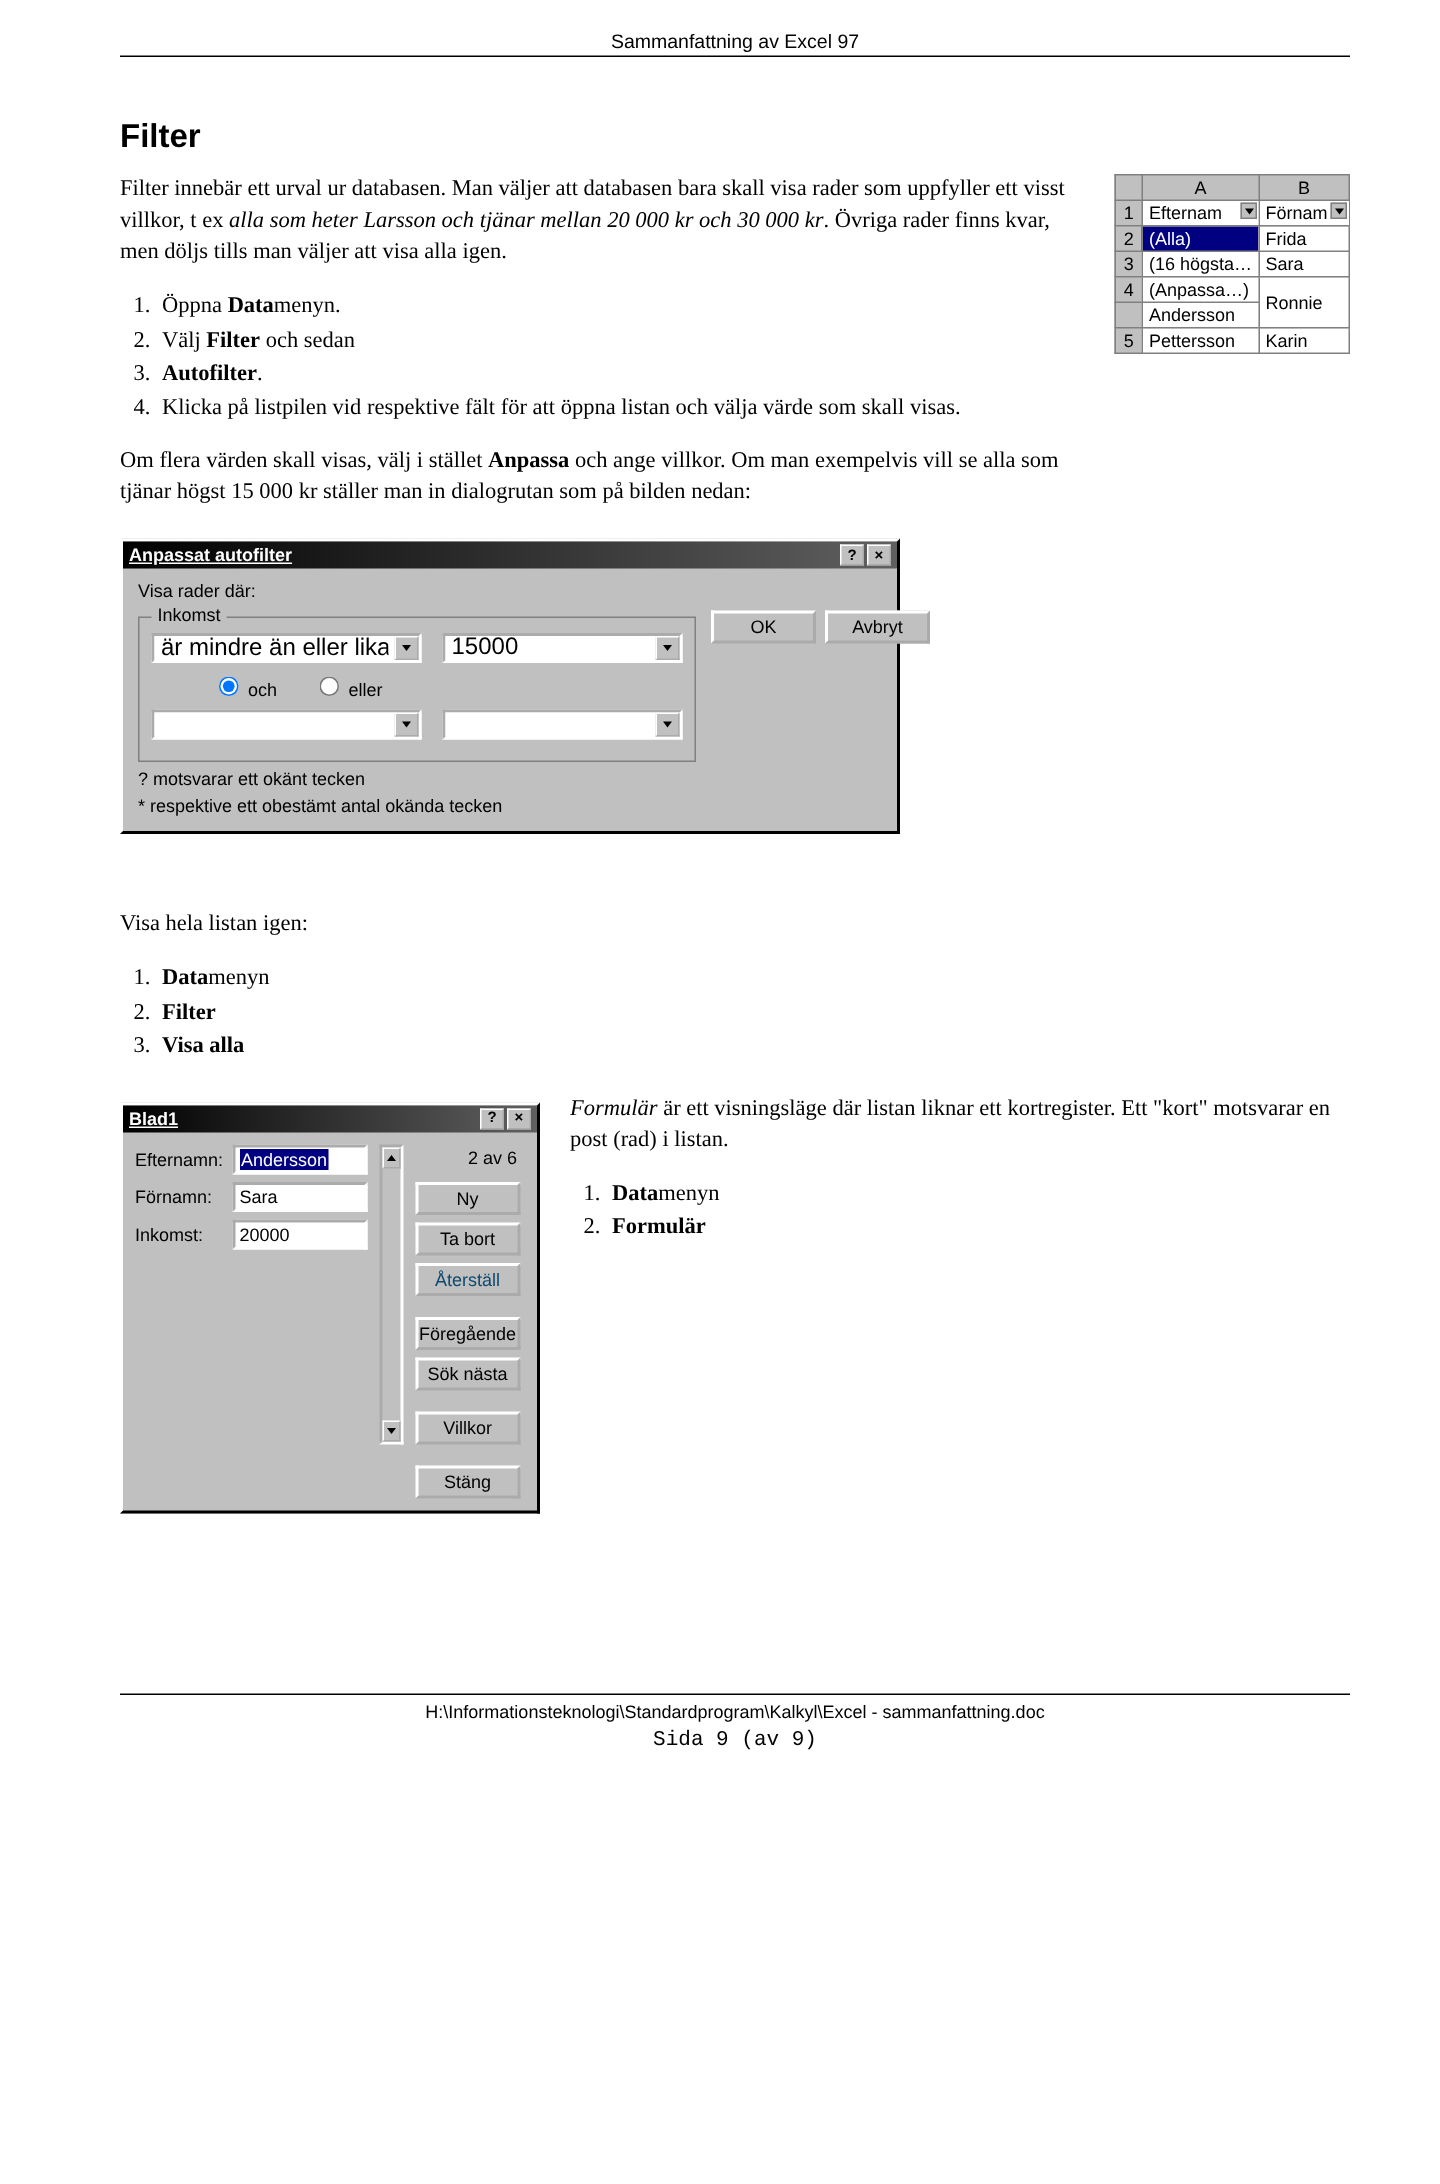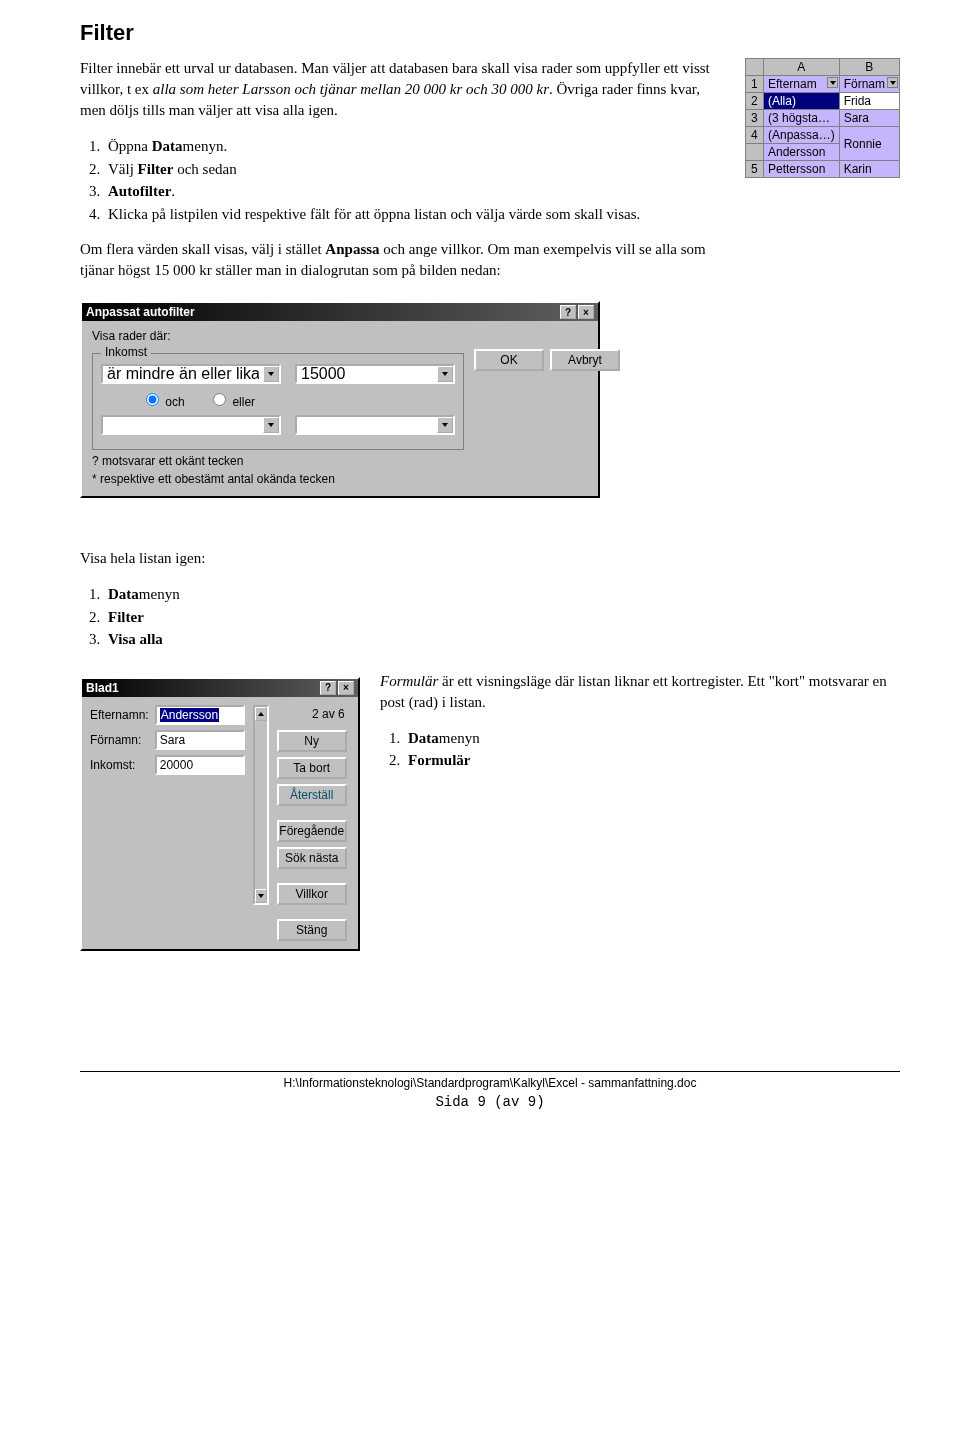--- a/index.html
+++ b/index.html
@@ -50,21 +50,21 @@
   
   .mini-sheet {
     font-family: Tahoma, Arial, sans-serif;
     font-size: 12px;
     border-collapse: collapse;
     background: #c0c0c0;
   }
   .mini-sheet td, .mini-sheet th {
     border: 1px solid #808080;
     padding: 1px 4px;
-    background: #c4b5fd;
+    background: #ffffff;
     white-space: nowrap;
   }
   .mini-sheet th {
     background: #c0c0c0;
     font-weight: normal;
     text-align: center;
     min-width: 18px;
   }
   .mini-sheet .rowhdr {
     background: #c0c0c0;
@@ -101,21 +101,21 @@
     margin-top: 6px;
   }
   .tbar {
     background: linear-gradient(to right, #000, #606060);
     color: #fff;
     font-weight: bold;
     padding: 2px 4px;
     display: flex;
     align-items: center;
   }
-  .tbar .title { flex: 1; }
+  .tbar .title { flex: 1; text-decoration: underline; }
   .tbar .tbtn {
     width: 16px; height: 14px;
     background: #c0c0c0;
     border: 1px outset #fff;
     margin-left: 2px;
     display: flex; align-items: center; justify-content: center;
     color: #000; font-size: 10px; font-weight: bold;
     font-family: Arial, sans-serif;
   }
   .dlg-body { padding: 8px 10px 10px 10px; }
@@ -230,20 +230,21 @@
     font-size: 12px;
     padding-top: 4px;
   }
   .footer .pg { margin-top: 4px; font-size: 14px; font-family: Liberation Mono, monospace; }
 </style>
 </head>
 <body>
 
 <div class="page">
 
+  <div class="top-header">Sammanfattning av Excel 97</div>
 
   <h1 class="section-title">Filter</h1>
 
   <div class="two-col">
     <div class="col-left">
       <p>
         <span>Filter innebär ett urval ur databasen. Man väljer att databasen bara skall visa rader som uppfyller ett visst villkor, t ex </span><span class="italic">alla som heter Larsson och tjänar mellan 20 000 kr och 30 000 kr</span><span>. Övriga rader finns kvar, men döljs tills man väljer att visa alla igen.</span>
       </p>
 
       <ol class="numbered">
@@ -286,21 +287,21 @@
             <span class="dd-arrow"></span>
           </td>
         </tr>
         <tr class="selrow">
           <th class="rowhdr" style="background:#c0c0c0;color:#000">2</th>
           <td>(Alla)</td>
           <td style="background:#fff;color:#000">Frida</td>
         </tr>
         <tr>
           <th class="rowhdr">3</th>
-          <td>(3 högsta…</td>
+          <td>(16 högsta…</td>
           <td>Sara</td>
         </tr>
         <tr>
           <th class="rowhdr">4</th>
           <td>(Anpassa…)</td>
           <td rowspan="2">Ronnie</td>
         </tr>
         <tr>
           <th class="rowhdr" style="border-top:none"></th>
           <td>Andersson</td>

